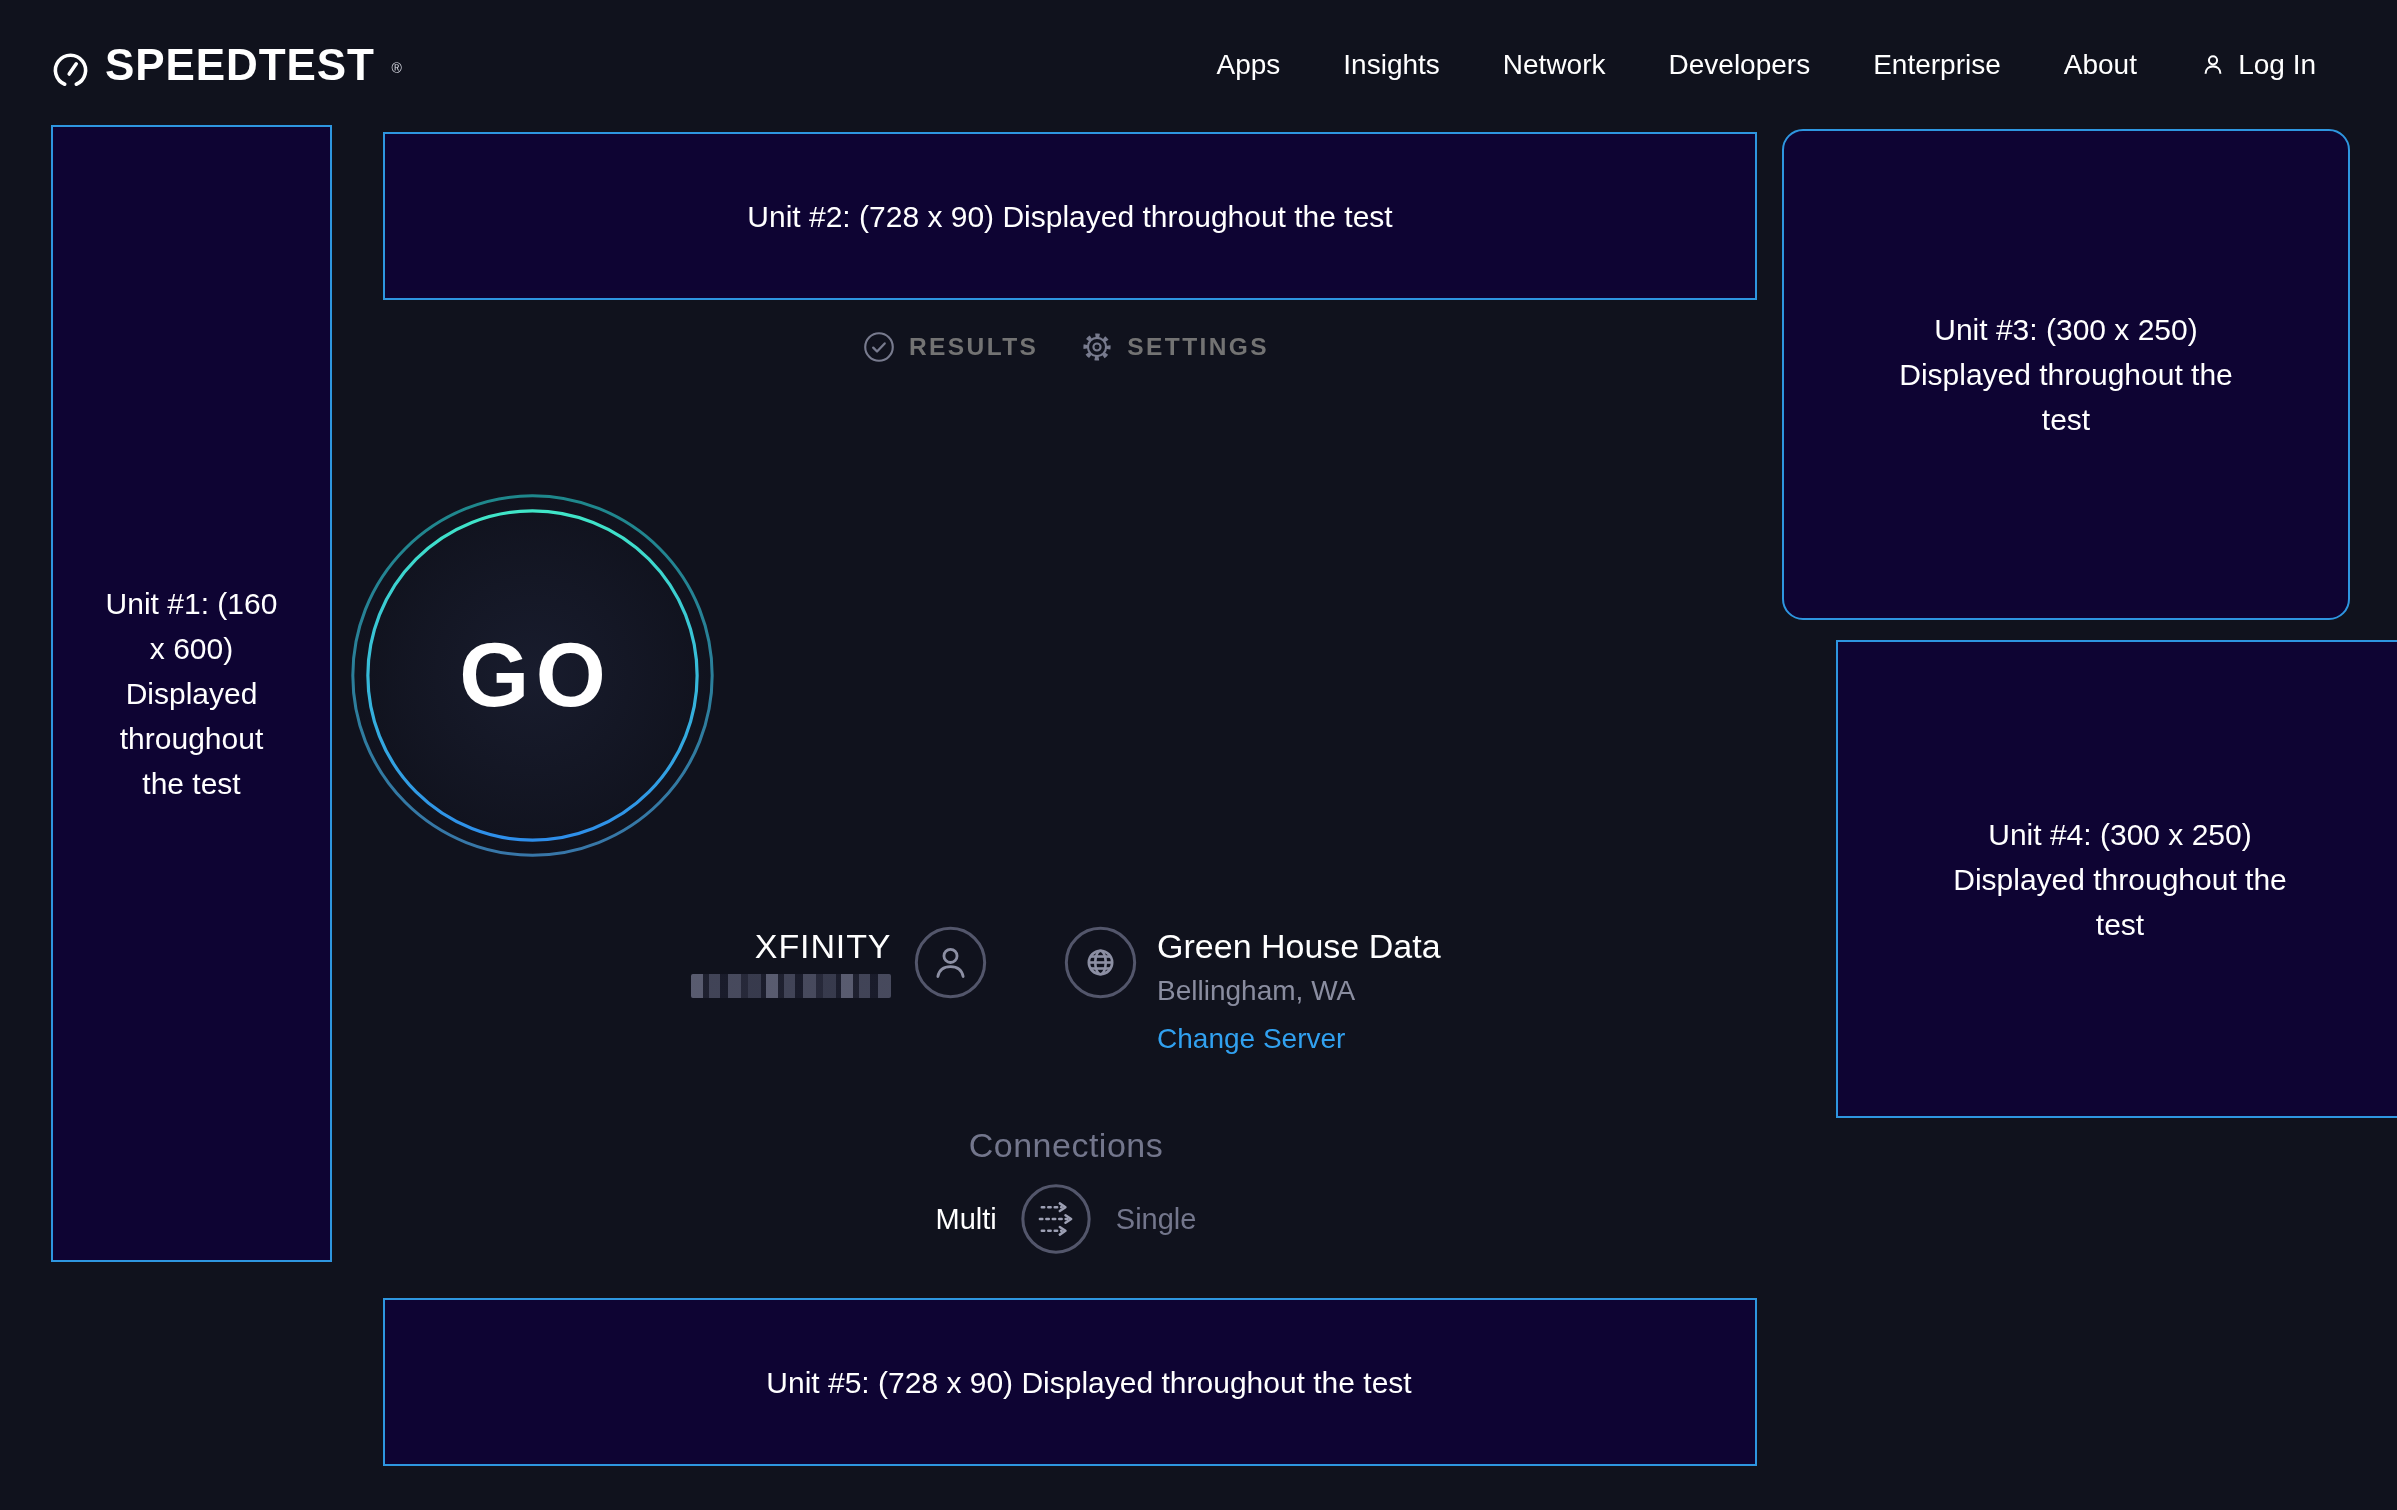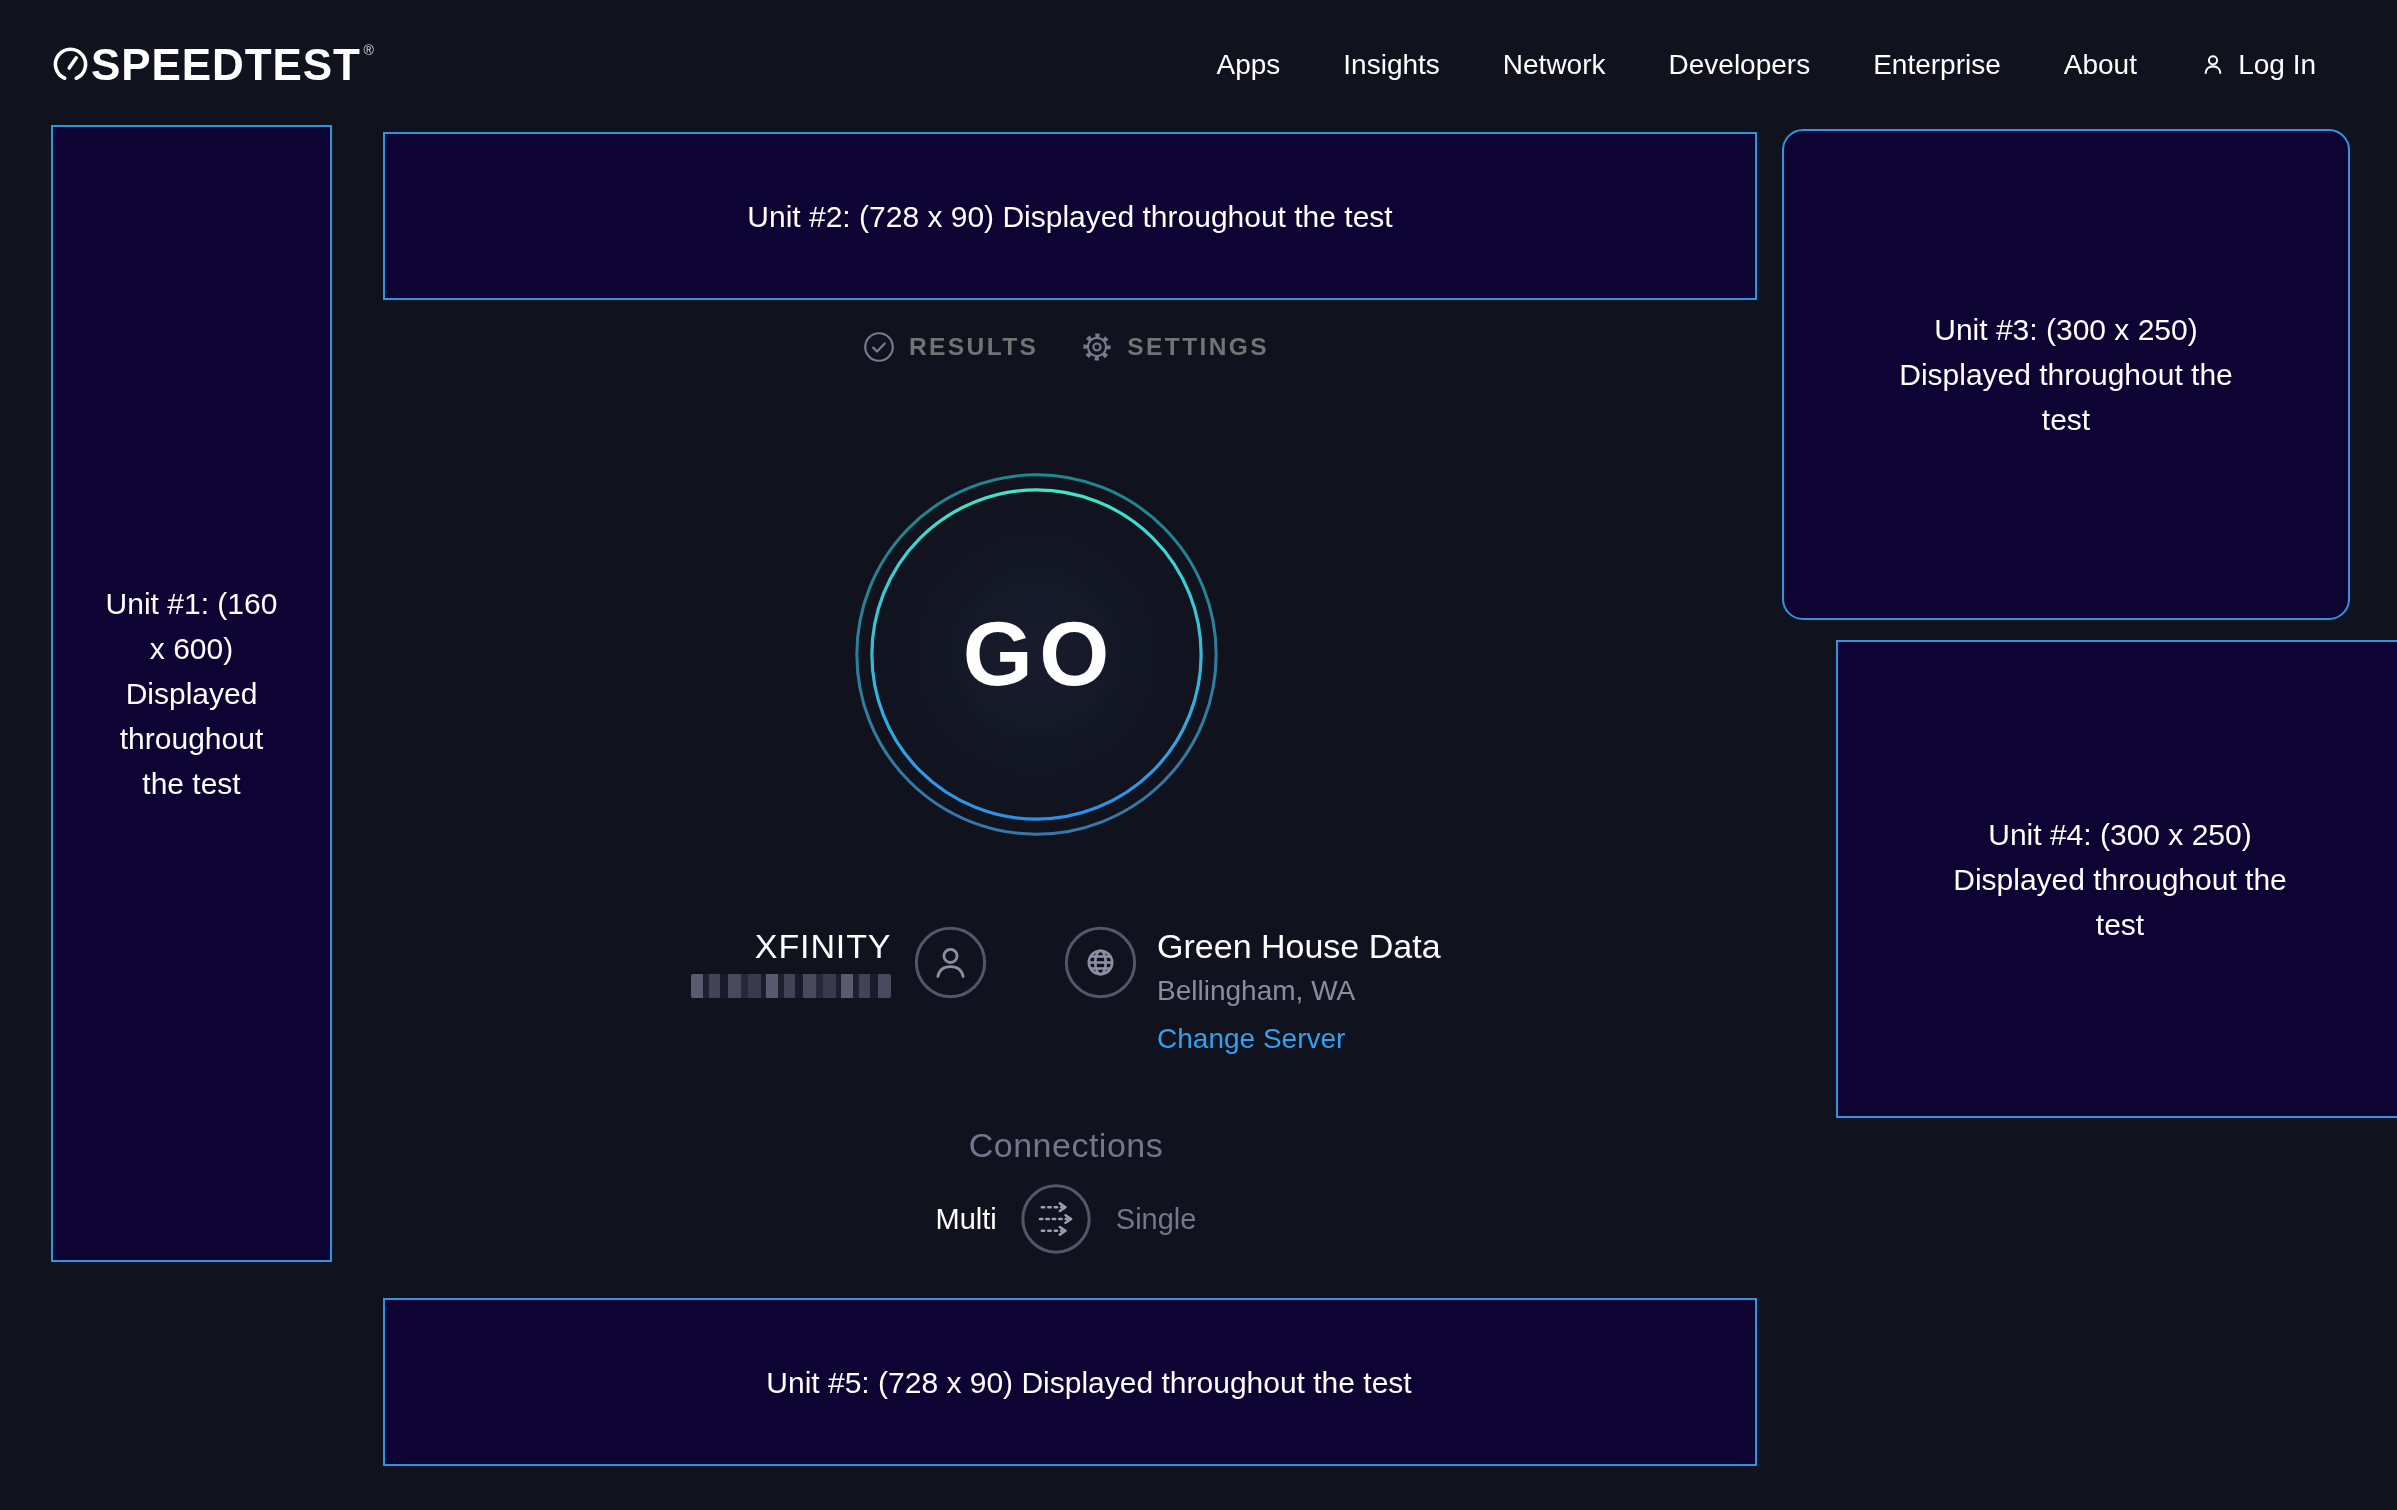--- a/index.html
+++ b/index.html
@@ -5,21 +5,21 @@
   html,body{margin:0;padding:0;background:#0b0d15;}
   .page{
     position:relative;width:2397px;height:1510px;overflow:hidden;
     background:#10121d;
     font-family:"Liberation Sans","DejaVu Sans",sans-serif;
     color:#fff;-webkit-font-smoothing:antialiased;
   }
   
   .nav{position:absolute;top:0;left:0;right:0;height:129px;display:flex;align-items:center;
        padding:0 81px 0 51px;box-sizing:border-box;}
-  .brand{display:flex;align-items:center;gap:1px;font-size:44px;font-weight:700;
+  .brand{display:flex;align-items:flex-end;gap:15px;font-size:44px;font-weight:700;
          letter-spacing:0.9px;color:#fff;cursor:pointer;white-space:nowrap;}
   .brand .tm{font-size:14px;vertical-align:top;line-height:1;position:relative;top:-15px;left:1.9px;font-weight:400;color:#d9dbe4;}
   .nav-links{margin-left:auto;display:flex;align-items:center;gap:63px;font-size:28px;font-weight:500;}
   .nav-link{color:#ffffff;text-decoration:none;cursor:pointer;white-space:nowrap;}
   .login{display:flex;align-items:center;gap:12.2px;cursor:pointer;}
   
   .ad{position:absolute;background:#0e0433;border:2.8px solid #2e96e0;box-sizing:border-box;
       display:flex;align-items:center;justify-content:center;text-align:center;
       font-size:30px;line-height:1.5;color:#ffffff;}
   .ad-1{left:51px;top:125px;width:281px;height:1137px;}
@@ -27,21 +27,21 @@
   .ad-2{left:383px;top:132px;width:1374px;height:168px;}
   .ad-3{left:1782px;top:129px;width:568px;height:491px;border-radius:21px;}
   .ad-4{left:1836px;top:640px;width:568px;height:478px;}
   .ad-3 .ad-text,.ad-4 .ad-text{max-width:377px;}
   .ad-5{left:383px;top:1298px;width:1374px;height:168px;padding-left:38px;}
   
   .tabs{position:absolute;top:331px;left:350px;width:1432px;display:flex;justify-content:center;gap:43px;}
   .tab{display:flex;align-items:center;gap:14px;cursor:pointer;}
   .tab-label{font-size:24.5px;font-weight:700;letter-spacing:2.4px;color:#737373;}
   
-  .go-wrap{position:absolute;top:472px;left:350px;width:1372px;display:flex;justify-content:center;}
+  .go-wrap{position:absolute;top:493px;left:350px;width:1372px;display:flex;justify-content:flex-start;}
   .go-btn{position:relative;width:365px;height:365px;border-radius:50%;cursor:pointer;
           display:flex;align-items:center;justify-content:center;
           background:radial-gradient(circle at 50% 50%, rgba(44,52,84,.30) 0%, rgba(16,18,29,0) 72%);}
   .go-btn svg{position:absolute;inset:0;}
   .go-label{position:relative;font-size:90px;font-weight:600;letter-spacing:6.6px;padding-left:6.6px;color:#ffffff;}
   
   .server-row{position:absolute;top:926px;left:350px;width:1432px;display:flex;
               justify-content:center;align-items:flex-start;gap:77px;}
   .isp-group{display:flex;align-items:flex-start;gap:22.6px;}
   .isp-text{text-align:right;}

